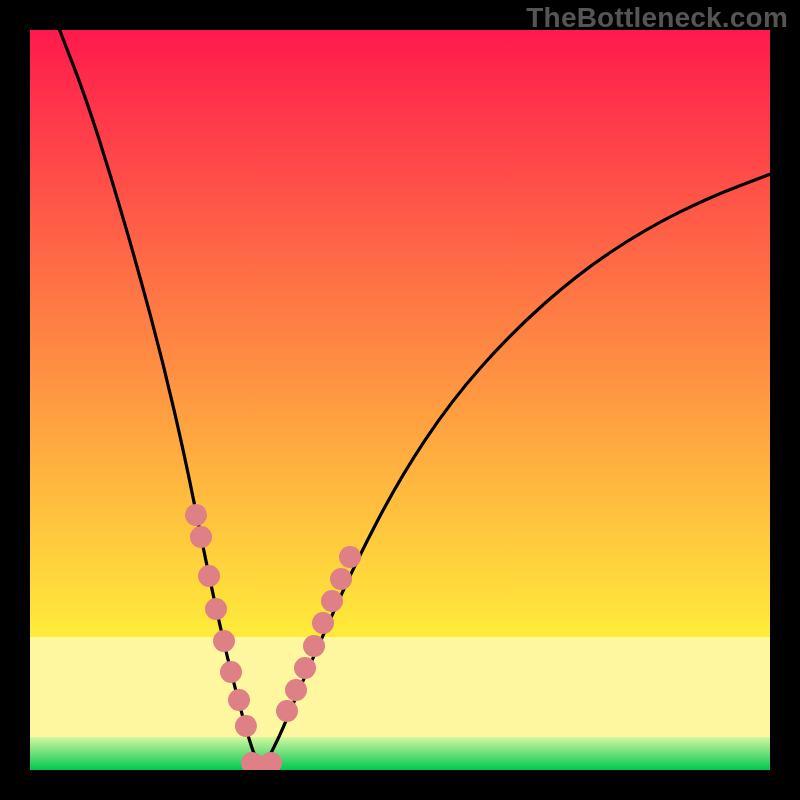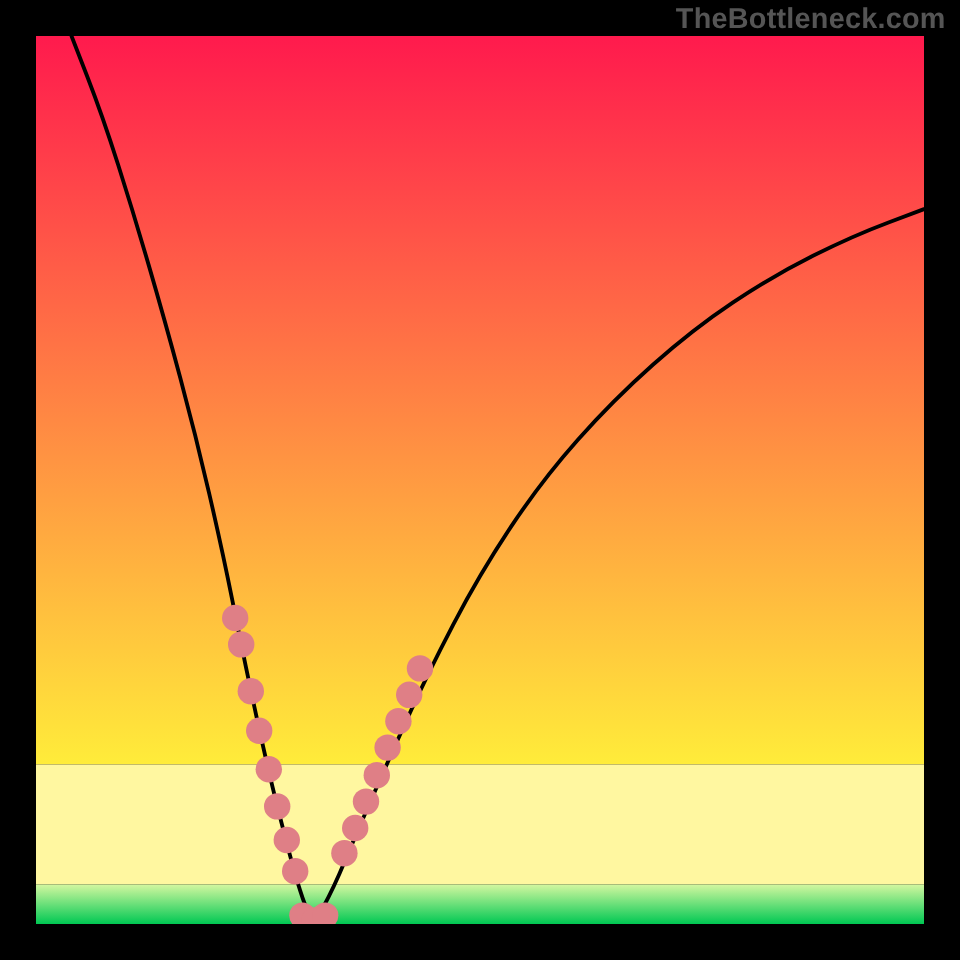--- a/index.html
+++ b/index.html
@@ -72,14 +72,14 @@
       <div class="dot" style="left: 241.24px; top: 732.6px; width: 22px; height: 22px; background: rgb(223, 127, 134);"></div>
       <div class="dot" style="left: 256.78px; top: 680.8px; width: 22px; height: 22px; background: rgb(223, 127, 134);"></div>
       <div class="dot" style="left: 266.4px; top: 660.08px; width: 22px; height: 22px; background: rgb(223, 127, 134);"></div>
       <div class="dot" style="left: 275.28px; top: 637.88px; width: 22px; height: 22px; background: rgb(223, 127, 134);"></div>
       <div class="dot" style="left: 284.16px; top: 615.68px; width: 22px; height: 22px; background: rgb(223, 127, 134);"></div>
       <div class="dot" style="left: 293.04px; top: 593.48px; width: 22px; height: 22px; background: rgb(223, 127, 134);"></div>
       <div class="dot" style="left: 301.92px; top: 571.28px; width: 22px; height: 22px; background: rgb(223, 127, 134);"></div>
       <div class="dot" style="left: 310.8px; top: 549.08px; width: 22px; height: 22px; background: rgb(223, 127, 134);"></div>
       <div class="dot" style="left: 319.68px; top: 526.88px; width: 22px; height: 22px; background: rgb(223, 127, 134);"></div>
     </div>
-  <div class="attrib" id="attrib" style="color: rgb(85, 85, 85); font-size: 24px; right: 12px; top: 2px;">TheBottleneck.com</div>
+  <div class="attrib" id="attrib" style="color: rgb(85, 85, 85); font-size: 28px; right: 12px; top: 2px;">TheBottleneck.com</div>
 </div>
 
 </body></html>

